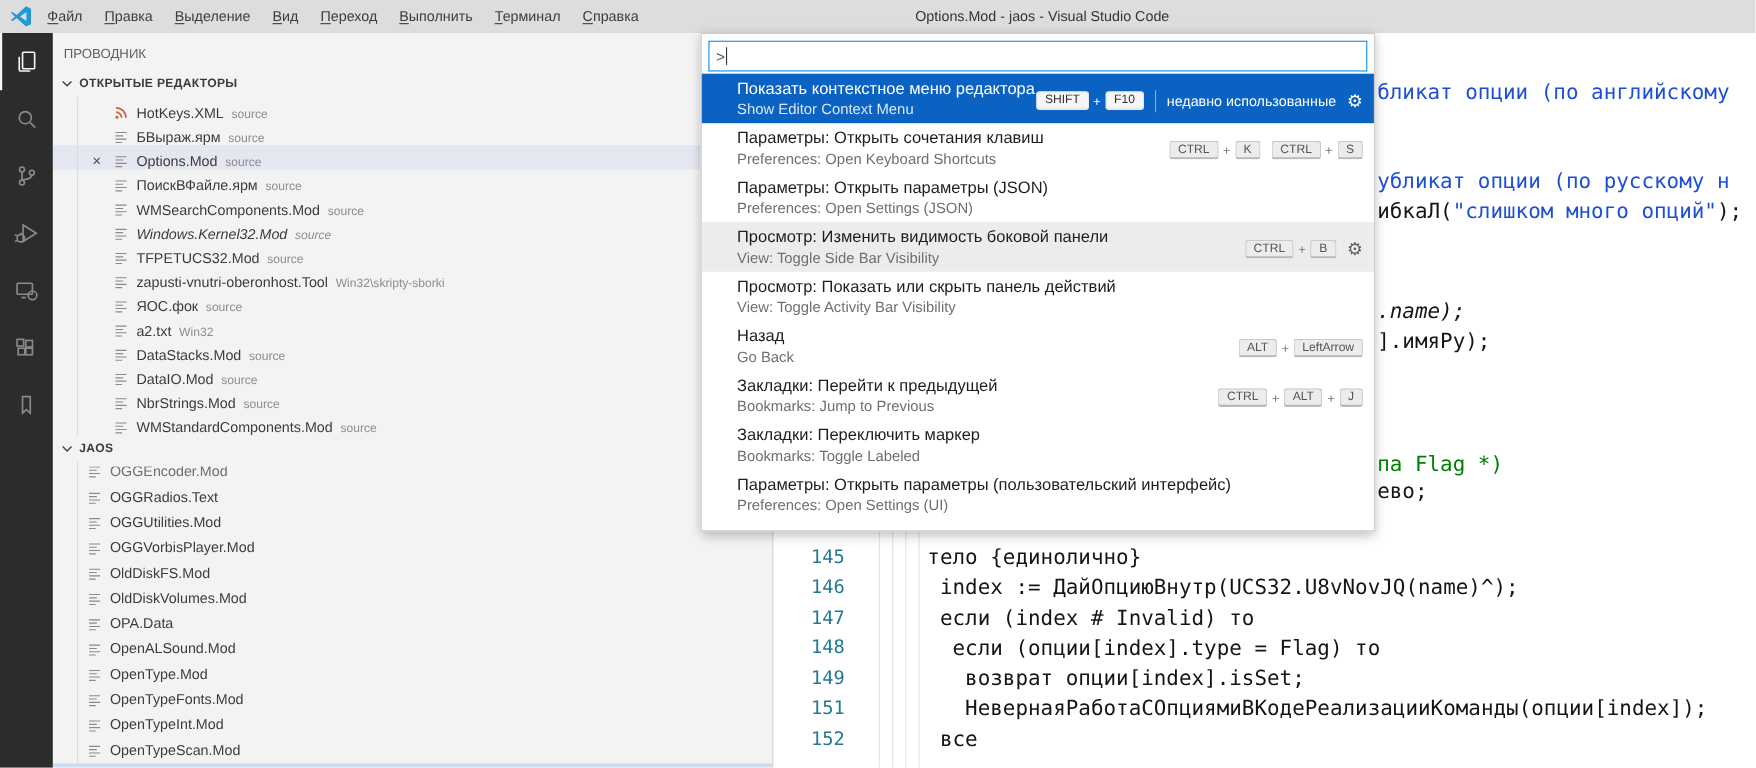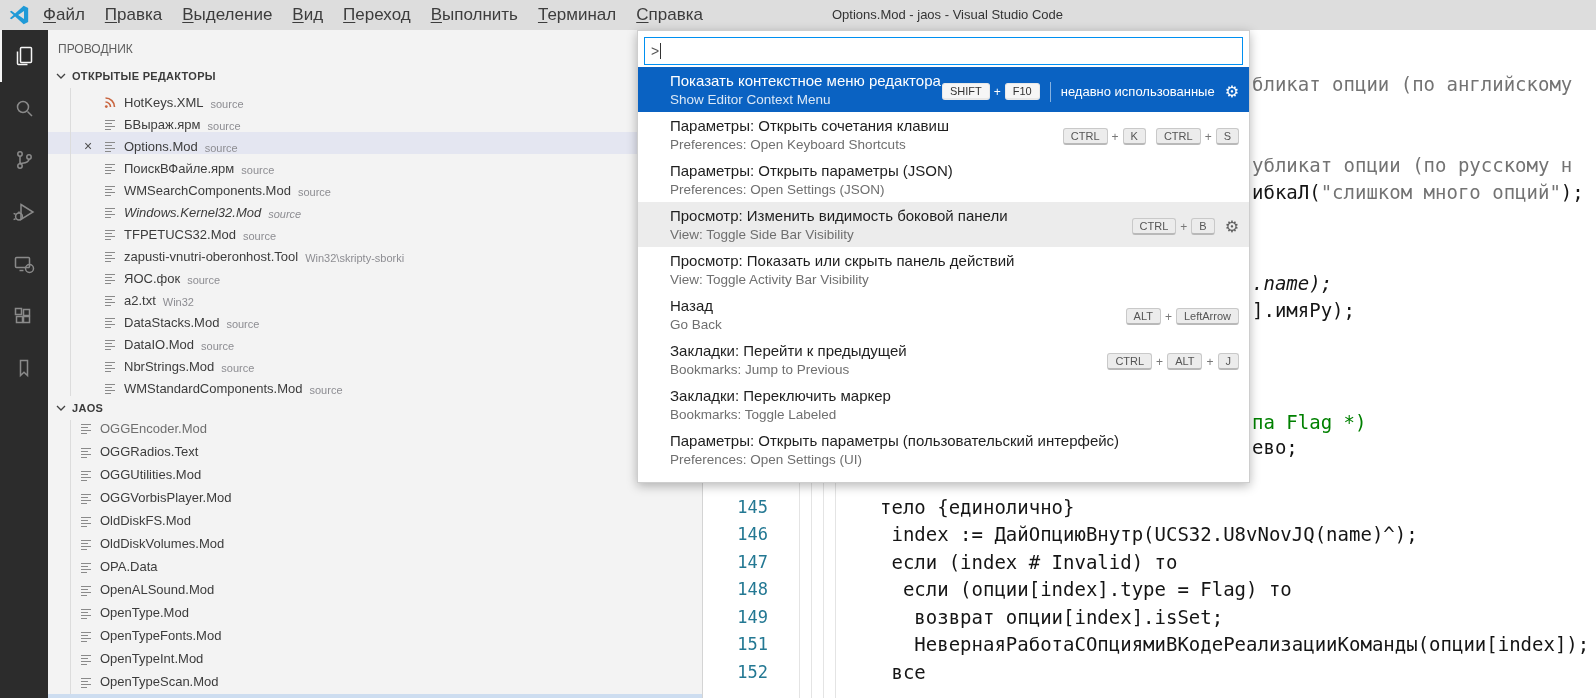--- a/index.html
+++ b/index.html
@@ -2,21 +2,21 @@
 <html><head>
 <meta charset="utf-8">
 <style>
   html,body{margin:0;padding:0}
   body{width:1596px;height:698px;position:relative;overflow:hidden;background:#fff;
        font-family:"Liberation Sans",sans-serif;-webkit-font-smoothing:antialiased}
   
   .titlebar{position:absolute;left:0;top:0;width:1596px;height:30px;background:#dddddd;z-index:5;display:flex;align-items:center}
   .logo{margin-left:9px;flex:none}
   .menubar{display:flex;margin-left:4px}
-  .menu-item{padding:0 10px;height:30px;line-height:30px;font-size:17px;color:#3d3d3d;white-space:nowrap;cursor:default}
+  .menu-item{padding:0 10px;height:30px;line-height:30px;font-size:13px;color:#3d3d3d;white-space:nowrap;cursor:default}
   .menu-item u{text-decoration-thickness:1px;text-underline-offset:2px}
   .win-title{position:absolute;left:832px;top:0;height:30px;line-height:30px;font-size:13px;color:#333;white-space:nowrap}
   
   .activitybar{position:absolute;left:0;top:30px;width:48px;height:668px;background:#2c2c2c;z-index:4}
   .act{height:52px;display:flex;align-items:center;justify-content:center;border-left:2px solid transparent;border-right:2px solid transparent}
   .act svg{stroke:#8a8a8a;fill:none;stroke-width:1.5}
   .act.active{border-left-color:#f5f5f5}
   .act.active svg{stroke:#f5f5f5}
   
   .sidebar{position:absolute;left:48px;top:30px;width:655px;height:668px;background:#f3f3f3;border-right:1px solid #d4d4d4;z-index:1;overflow:hidden;box-sizing:border-box}
@@ -37,24 +37,24 @@
   .sb-guide{position:absolute;left:22px;width:1px;background:#dcdcdc}
   .g1{top:58px;height:308px}
   .g2{top:390px;height:274px}
   .sliver{position:absolute;left:0;bottom:0;width:100%;height:4px;background:#cdddf0}
   
   .editor{position:absolute;left:703px;top:30px;width:893px;height:668px;background:#fff;z-index:0;overflow:hidden}
   .ig{position:absolute;top:433px;bottom:0;width:1px;background:#e4e4e4}
   .codelines{position:absolute;left:0;top:463px;right:0}
   .cl{height:27.5px;display:flex;align-items:center;white-space:pre;font-family:"DejaVu Sans Mono",monospace;font-size:19px}
   .ln{width:65px;text-align:right;flex:none;color:#237893;font-size:17px}
-  .ct{margin-left:112px}
+  .ct{margin-left:75px}
   .frag{position:absolute;left:549px;height:27.5px;display:flex;align-items:center;white-space:pre;font-family:"DejaVu Sans Mono",monospace;font-size:19px}
   .plain{color:#151515}
-  .str{color:#737373}
+  .str{color:#1d4ed8}
   .cmt{color:#008000}
   
   .palette{position:absolute;left:637px;top:30px;width:613px;height:453px;background:#fff;z-index:10;box-sizing:border-box;border:1px solid #cecece;box-shadow:0 3px 10px rgba(0,0,0,.28)}
   .p-inputwrap{padding:6px 6px 2px 6px}
   .p-input{height:26px;border:1px solid #0090f1;background:#fff;display:flex;align-items:center;padding-left:6px;font-size:14px;color:#555}
   .caret{width:1px;height:16px;background:#333;margin-left:1px;animation:blink 1s steps(1) infinite}
   @keyframes blink{50%{opacity:0}}
   .p-item{height:45px;box-sizing:border-box;padding:4px 0 0 32px;display:flex;cursor:default}
   .p-title{font-size:15px;color:#1e1e1e;line-height:20px;white-space:nowrap}
   .p-sub{font-size:13.5px;color:#6f6f6f;line-height:18px;white-space:nowrap}

